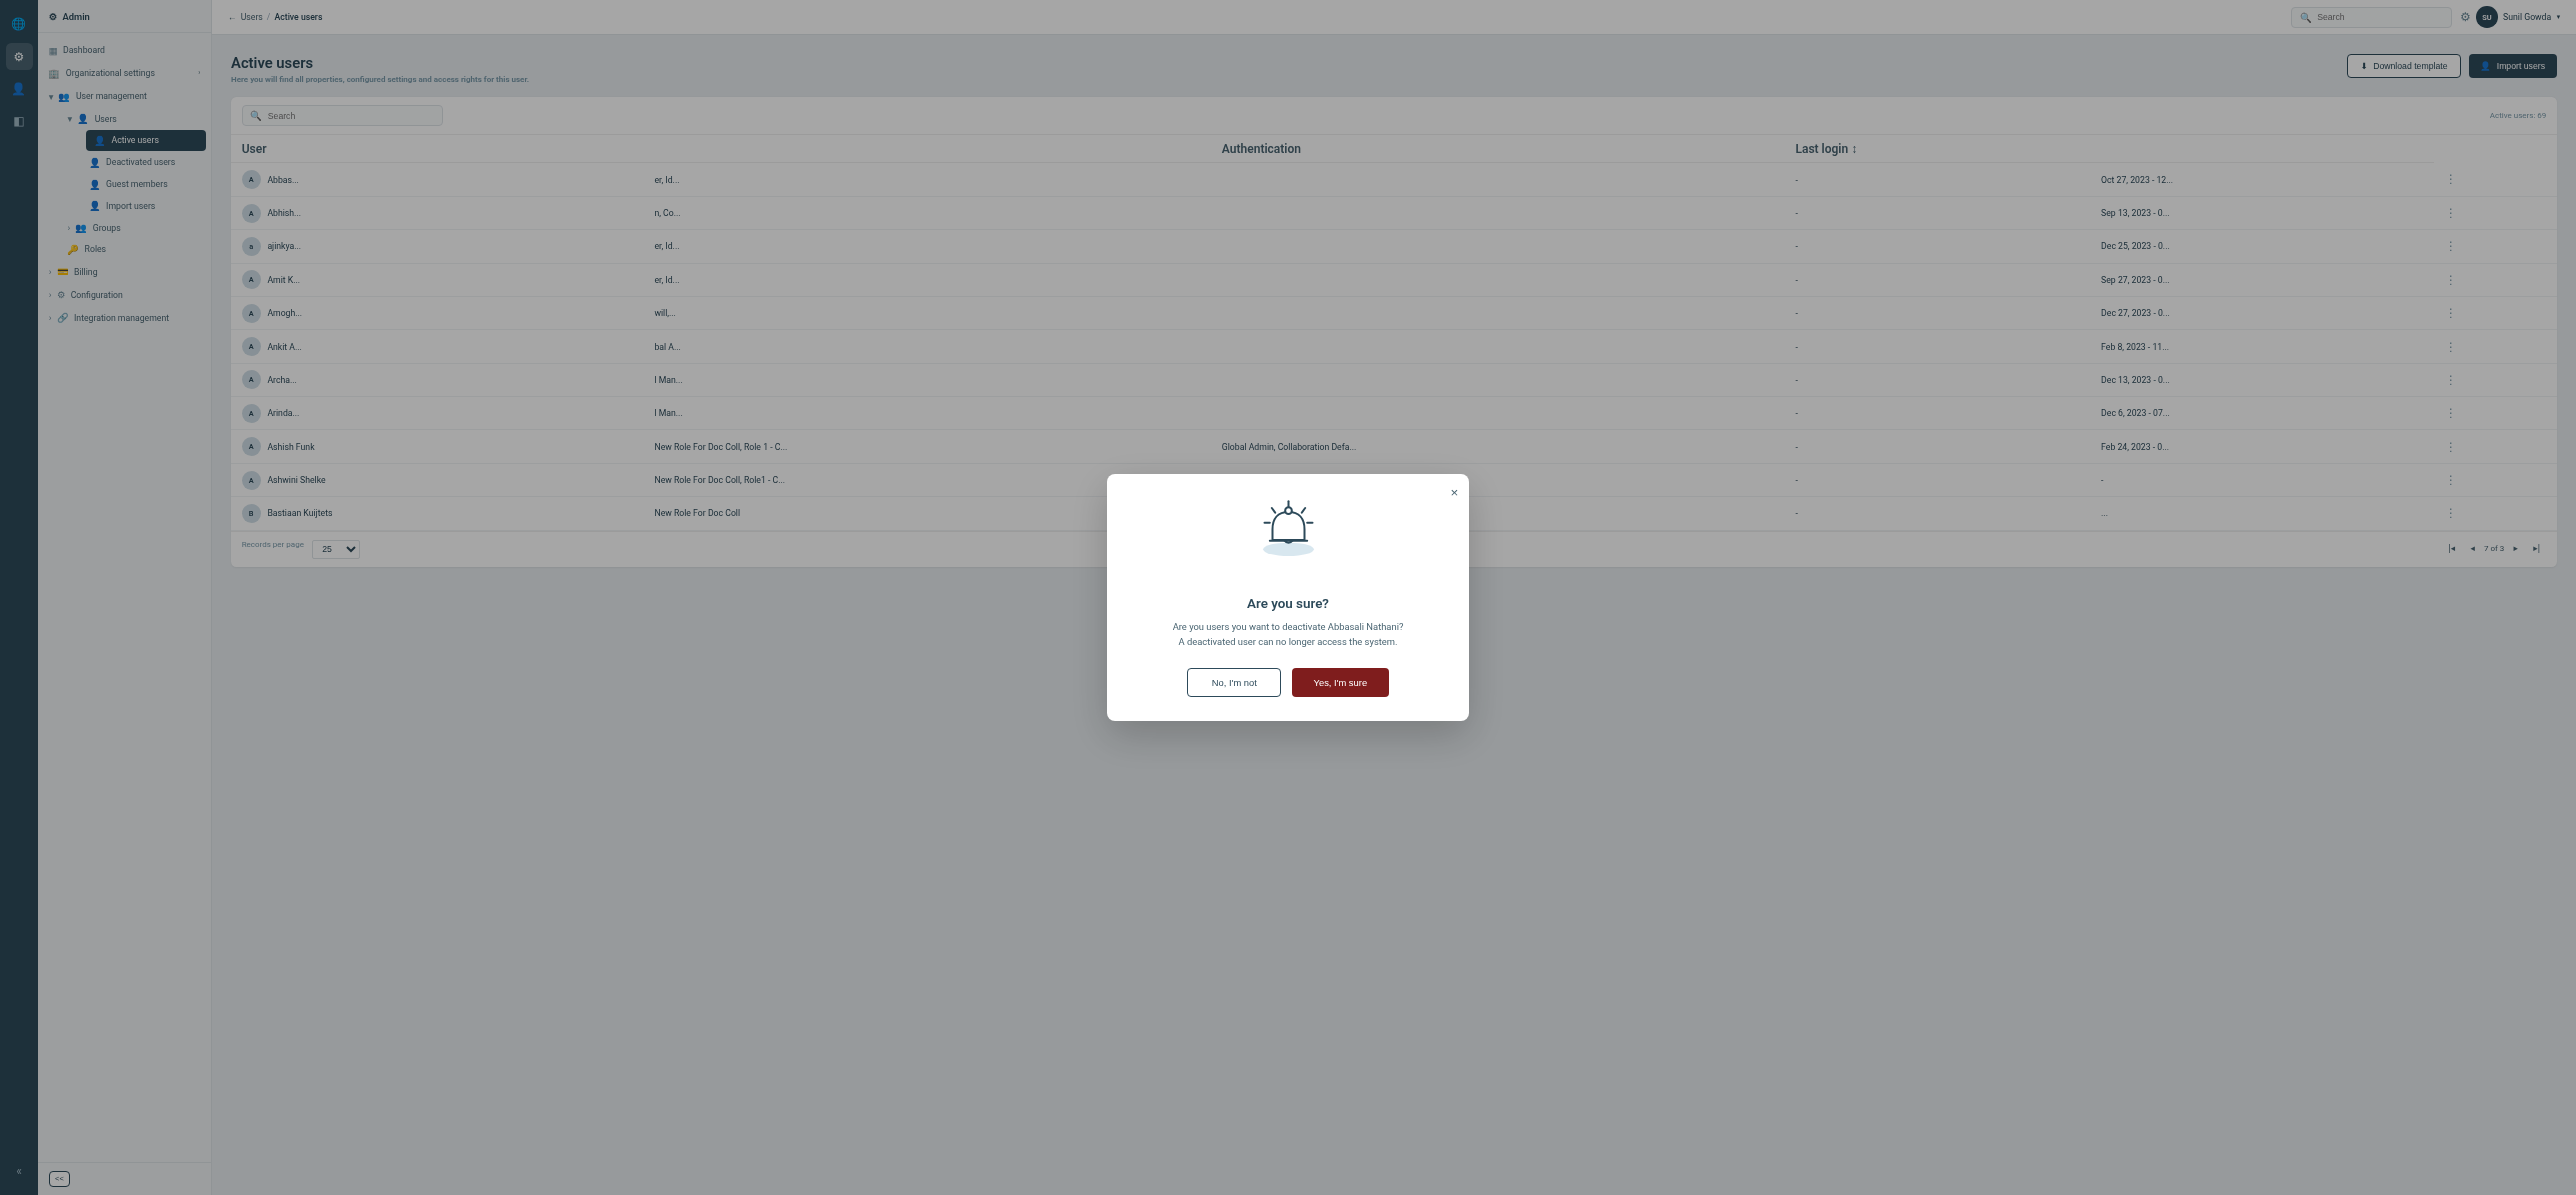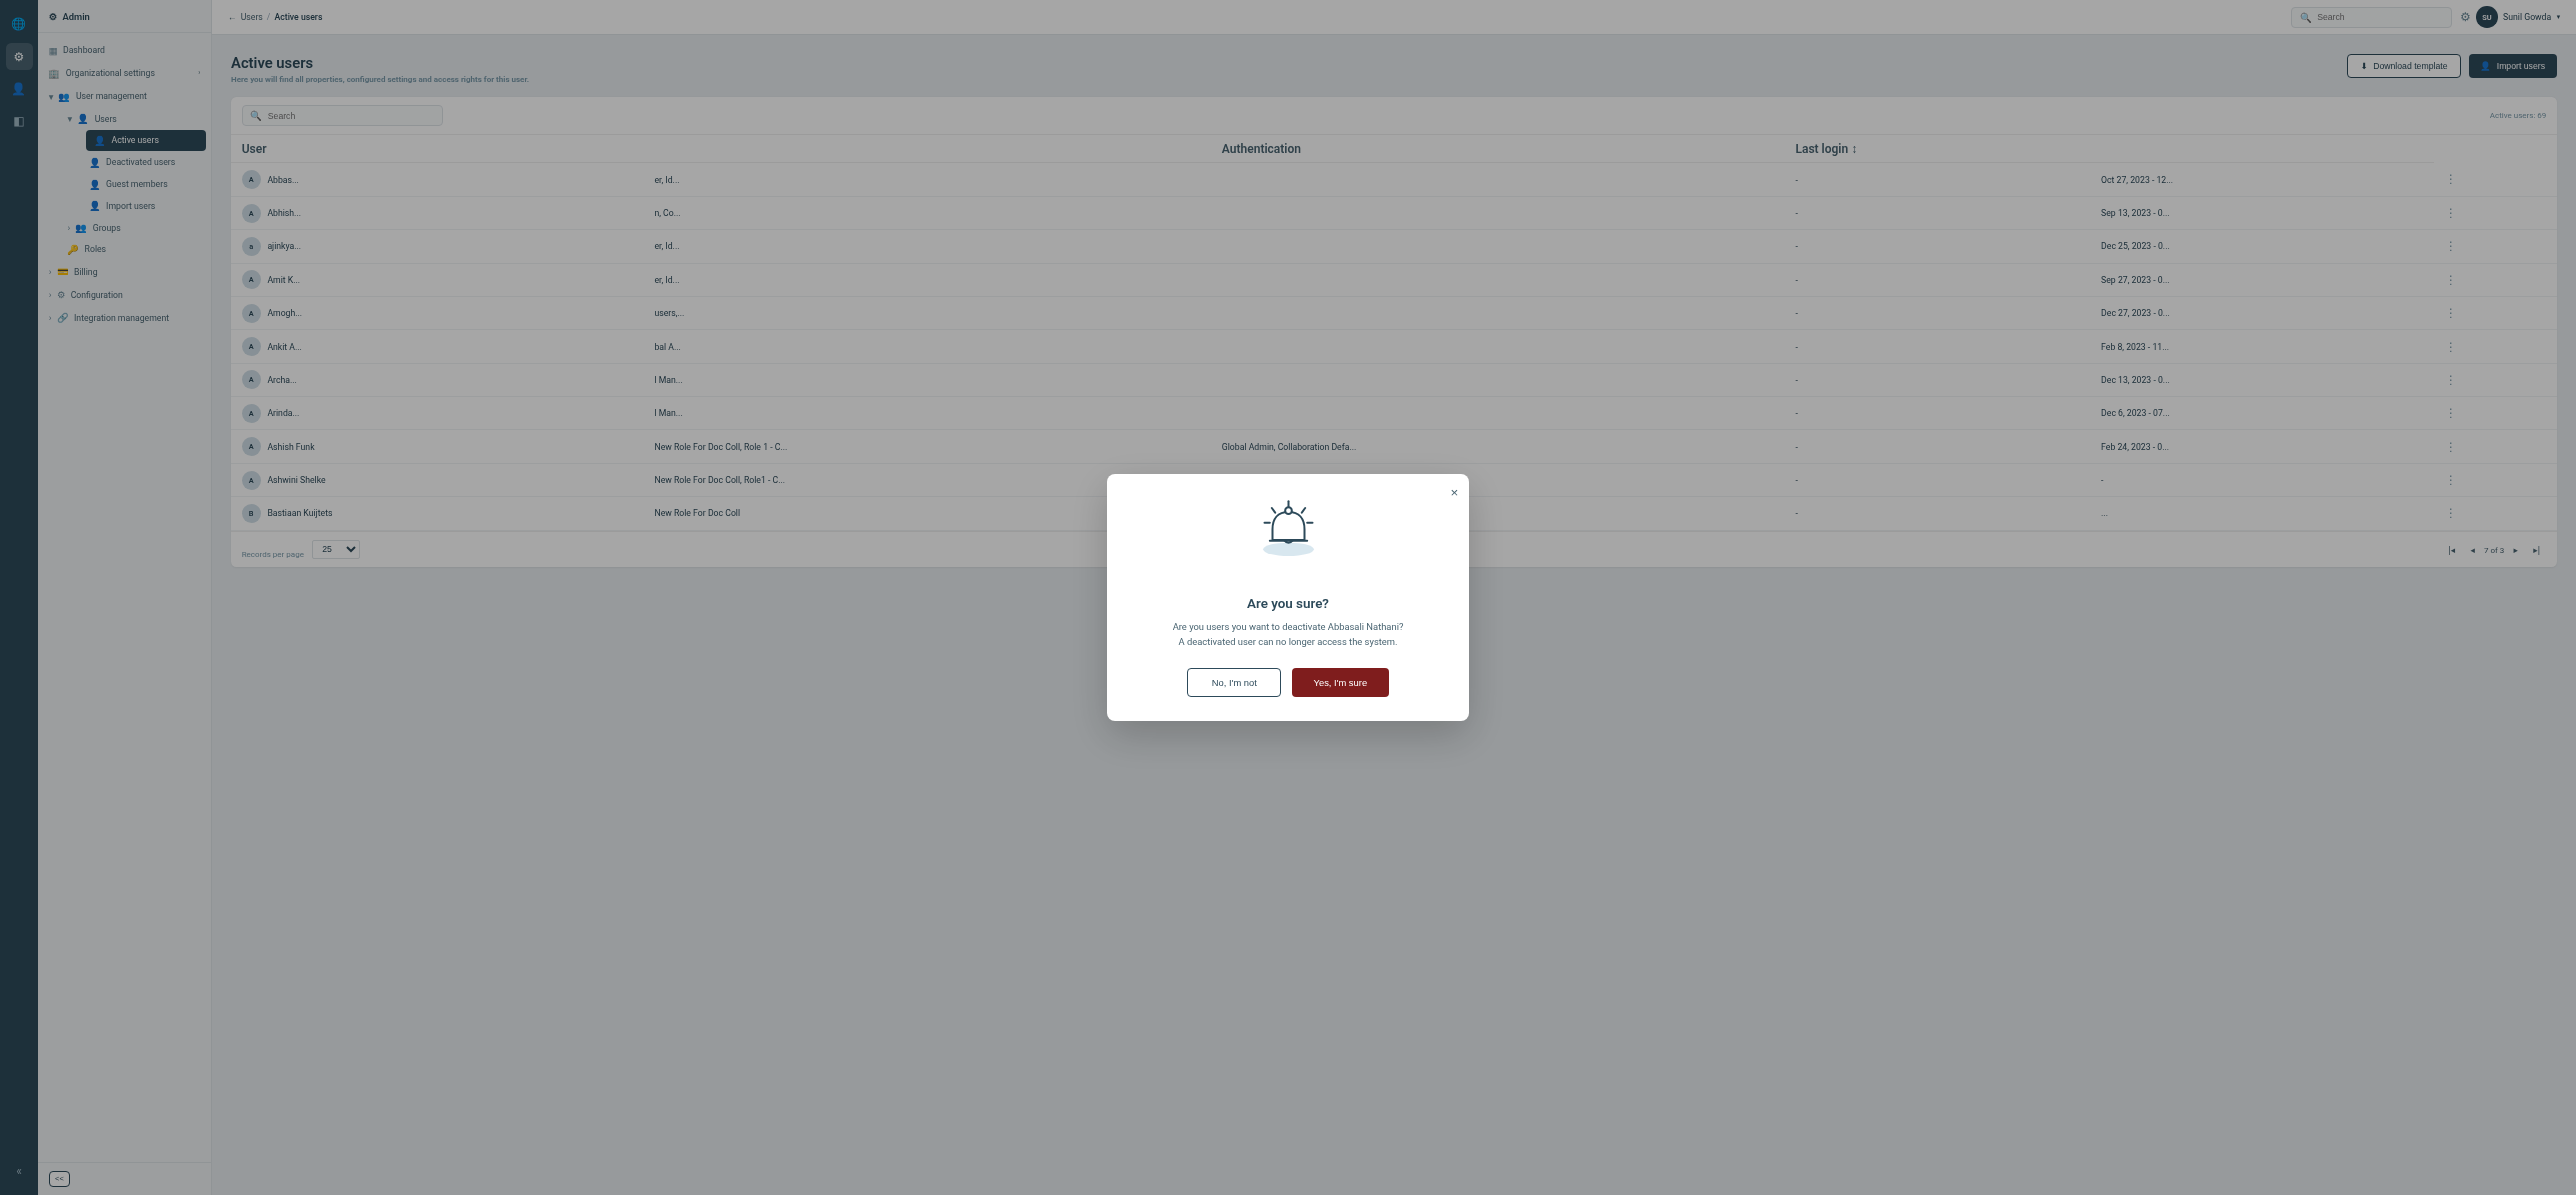--- a/index.html
+++ b/index.html
@@ -132,21 +132,21 @@
       background: #f8fafb;
     }
     .table-search input { border: none; background: transparent; outline: none; font-size: 8.7px; width: 100%; }
     .active-count { margin-left: auto; font-size: 8px; color: #7a9aaa; }
     table { width: 100%; border-collapse: collapse; font-size: 8.7px; }
     th { padding: 6.7px 10.7px; text-align: left; color: #4a6572; font-weight: 600; border-bottom: 1.3px solid #eee; font-size: 12px; background: #fff; }
     td { padding: 6.7px 10.7px; color: #2d4a5a; border-bottom: 0.7px solid #f0f3f5; }
     .user-cell { display: flex; align-items: center; gap: 6.7px; }
     .user-avatar { width: 19px; height: 19px; background: #d0dee6; border-radius: 50%; display: flex; align-items: center; justify-content: center; font-size: 7.4px; font-weight: 600; color: #2d4a5a; flex-shrink: 0; }
     .more-btn { background: none; border: none; cursor: pointer; color: #7a9aaa; font-size: 12px; }
-    .table-footer { display: flex; align-items: flex-end; padding: 8px 10.7px; border-top: 0.7px solid #eee; gap: 8px; }
+    .table-footer { display: flex; align-items: flex-start; padding: 8px 10.7px; border-top: 0.7px solid #eee; gap: 8px; }
     .records-label { font-size: 8px; color: #7a9aaa; }
     select.per-page { border: 0.7px solid #dde3e7; border-radius: 2px; padding: 2.7px 5.4px; font-size: 8.7px; color: #2d4a5a; background: #fff; }
     .pagination { display: flex; align-items: center; gap: 2.7px; margin-left: auto; }
     .pagination button { background: none; border: 0.7px solid transparent; border-radius: 2.7px; padding: 2.7px 5.4px; cursor: pointer; color: #4a6572; font-size: 8.7px; }
     .page-info { font-size: 8px; color: #4a6572; }
 
     
     .modal-overlay {
       position: fixed; inset: 0;
       background: rgba(0,0,0,0.35);
@@ -411,21 +411,21 @@
         <button class="more-btn">⋮</button>
       </td>
     </tr>
             <tr>
       <td>
         <div class="user-cell">
           <div class="user-avatar">A</div>
           <span>Amogh...</span>
         </div>
       </td>
-      <td>users,...</td>
+      <td>will,...</td>
       <td></td>
       <td>-</td>
       <td>Dec 27, 2023 - 0...</td>
       <td>
         <button class="more-btn">⋮</button>
       </td>
     </tr>
             <tr>
       <td>
         <div class="user-cell">

